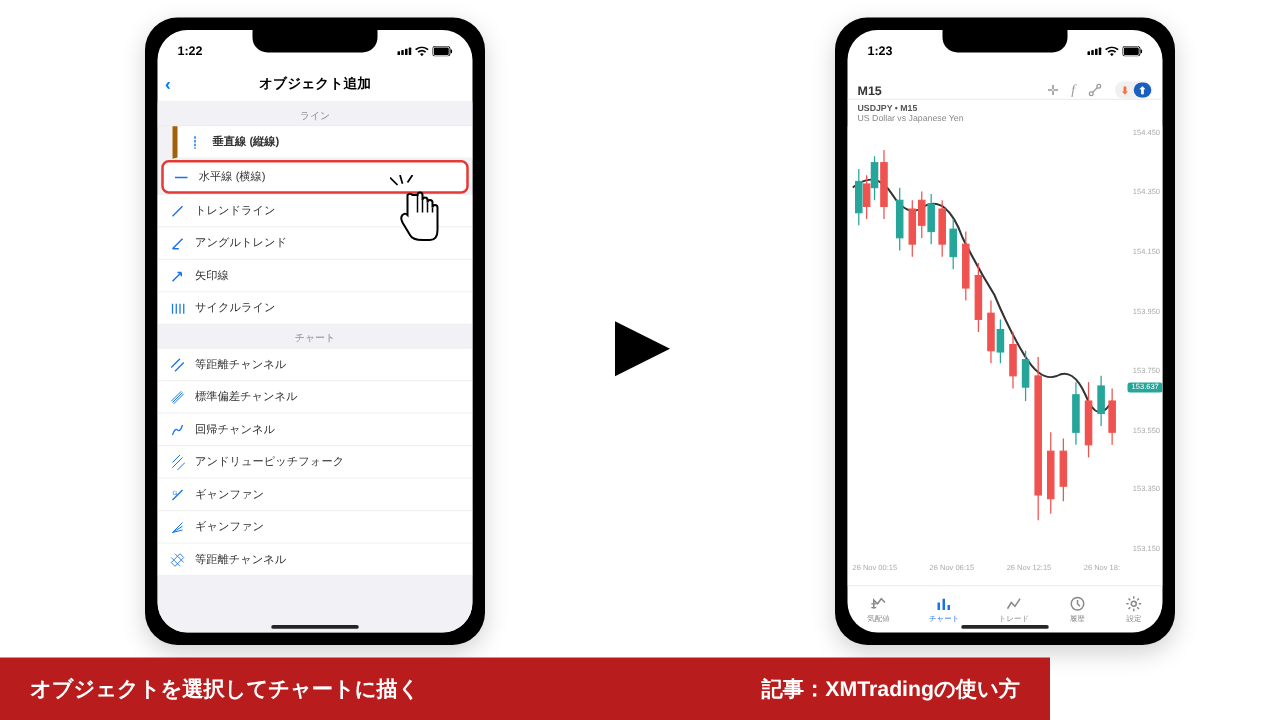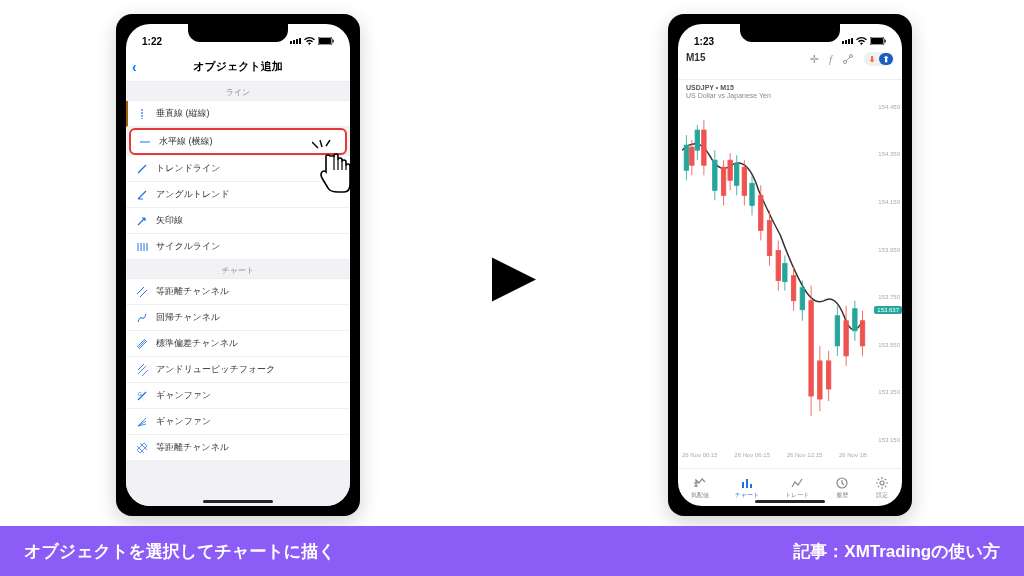--- a/index.html
+++ b/index.html
@@ -10,24 +10,24 @@
     font-family: -apple-system, "Hiragino Sans", "Hiragino Kaku Gothic ProN", sans-serif;
     position: relative;
   }
   .stage {
     position: relative;
     width: 1024px;
     height: 576px;
   }
   .phone {
     position: absolute;
-    width: 244px;
+    width: 272px;
     height: 502px;
     background: #000;
-    border-radius: 16px;
+    border-radius: 26px;
     padding: 10px;
     box-shadow: 0 6px 20px rgba(0,0,0,.18);
   }
   .phone-left { top: 14px; left: 116px; }
   .phone-right { top: 14px; left: 668px; }
   .screen {
     width: 100%;
     height: 100%;
     background: #fff;
     border-radius: 24px;
@@ -104,30 +104,31 @@
     position: relative;
   }
   .row svg { width: 12px; height: 12px; flex-shrink: 0; }
   .row.highlight {
     border: 2px solid #e53935;
     border-radius: 6px;
     margin: 1px 3px;
     padding: 5px 8px;
   }
   .highlight-vert {
-    border-left: 2px solid #a16207;
-    margin-left: 0;
+    border-left: 4px solid #a16207;
+    margin-left: 12px;
     padding-left: 8px;
+    font-weight: bold;
   }
 
   
   .chart-header {
     height: 28px;
     display: flex;
-    align-items: flex-start;
+    align-items: flex-end;
     justify-content: space-between;
     padding: 0 8px;
     border-bottom: 1px solid #eee;
   }
   .chart-header-left {
     font-size: 10px;
     font-weight: 700;
     color: #333;
   }
   .chart-header-icons { display: flex; gap: 10px; align-items: center; color: #999; font-size: 11px; }
@@ -231,23 +232,23 @@
     top: 50%;
     left: 50%;
     transform: translate(-50%, -60%);
   }
 
   
   .footer {
     position: absolute;
     bottom: 0;
     left: 0;
-    width: 1024px;
+    width: 840px;
     height: 50px;
-    background: #8b5cf6;
+    background: #b91c1c;
     color: #fff;
     display: flex;
     justify-content: space-between;
     align-items: center;
     padding: 0 24px;
     font-weight: 700;
     font-size: 17px;
   }
 
   
@@ -331,29 +332,29 @@
 
         <div class="section-head">チャート</div>
         <div class="row">
           <svg viewBox="0 0 12 12">
               <path d="M1 8 L8 1 M4 11 L11 4" stroke="#1a73e8" stroke-width="1" fill="none"></path>
             </svg>
           <span>等距離チャンネル</span>
         </div>
         <div class="row">
           <svg viewBox="0 0 12 12">
+              <path d="M1 9 L9 1 M3 11 L11 3 M2 10 L10 2" stroke="#1a73e8" stroke-width="0.8" fill="none"></path>
+            </svg>
+          <span>標準偏差チャンネル</span>
+        </div>
+        <div class="row">
+          <svg viewBox="0 0 12 12">
               <path d="M2 10 Q4 4 6 6 T10 2" stroke="#1a73e8" stroke-width="1" fill="none"></path>
             </svg>
           <span>回帰チャンネル</span>
-        </div>
-        <div class="row">
-          <svg viewBox="0 0 12 12">
-              <path d="M1 9 L9 1 M3 11 L11 3 M2 10 L10 2" stroke="#1a73e8" stroke-width="0.8" fill="none"></path>
-            </svg>
-          <span>標準偏差チャンネル</span>
         </div>
         <div class="row">
           <svg viewBox="0 0 12 12">
               <path d="M2 10 L10 2 M2 6 L8 0 M6 12 L12 6" stroke="#1a73e8" stroke-width="0.8" fill="none"></path>
             </svg>
           <span>アンドリューピッチフォーク</span>
         </div>
 
         <div class="row">
           <svg viewBox="0 0 12 12">

